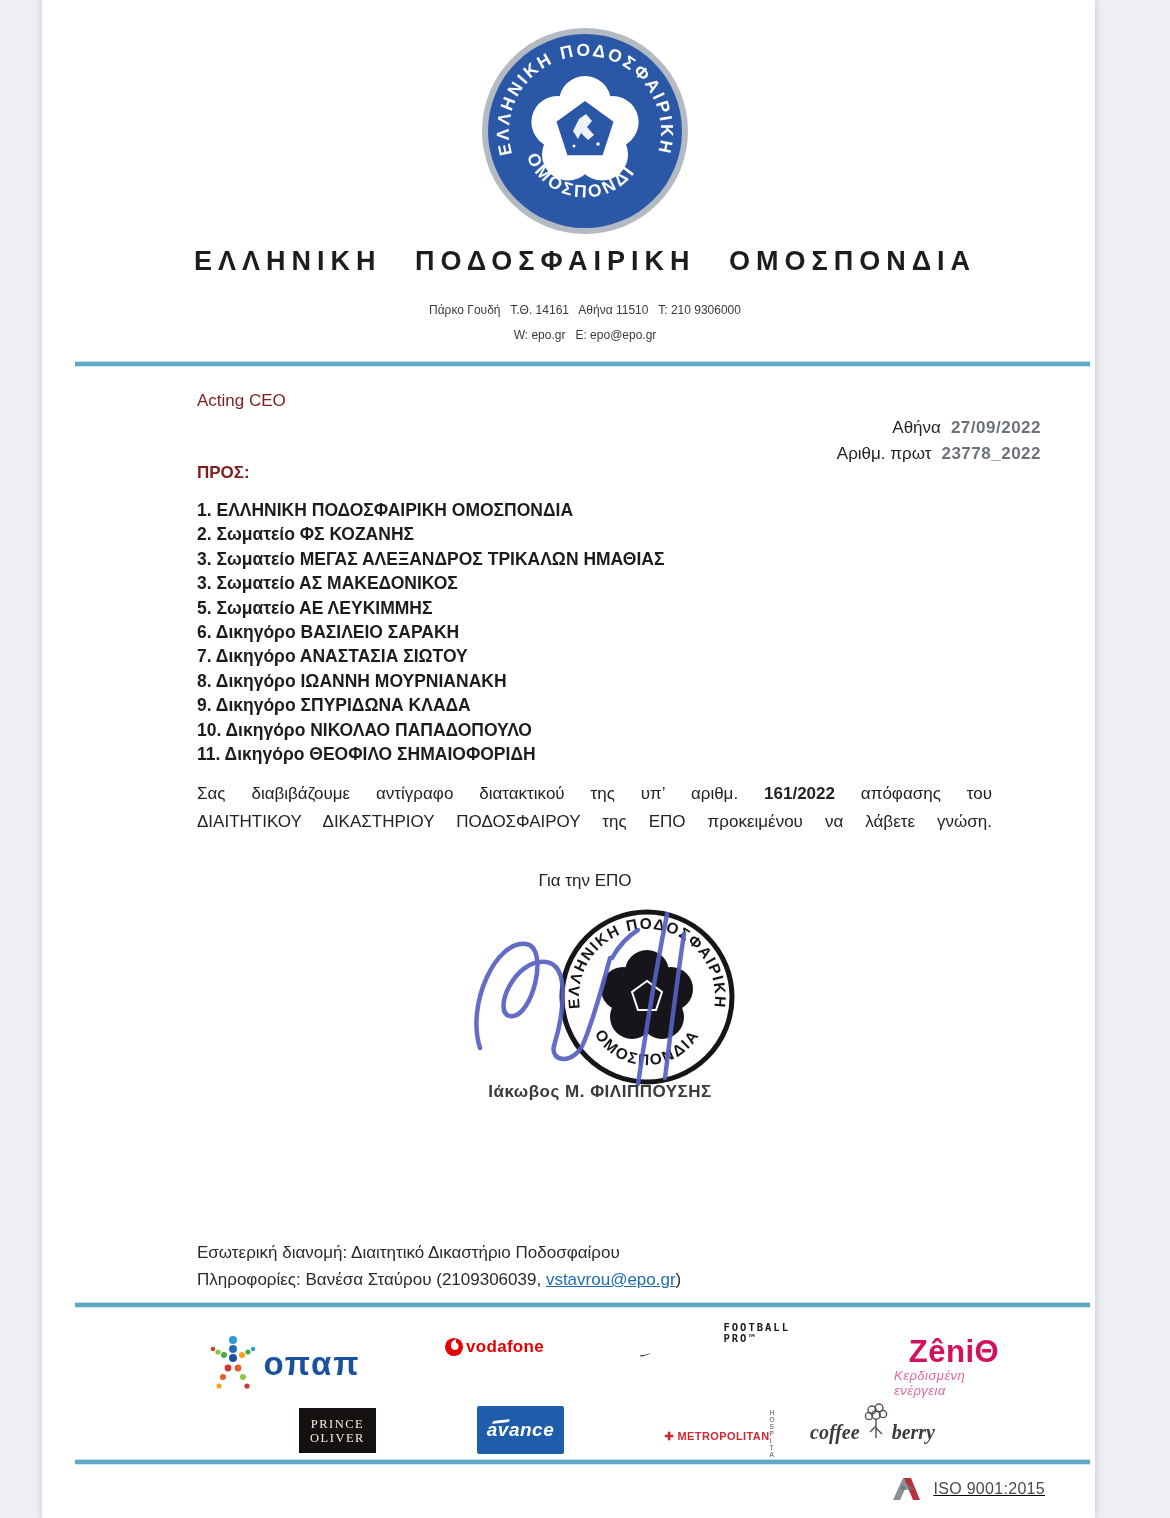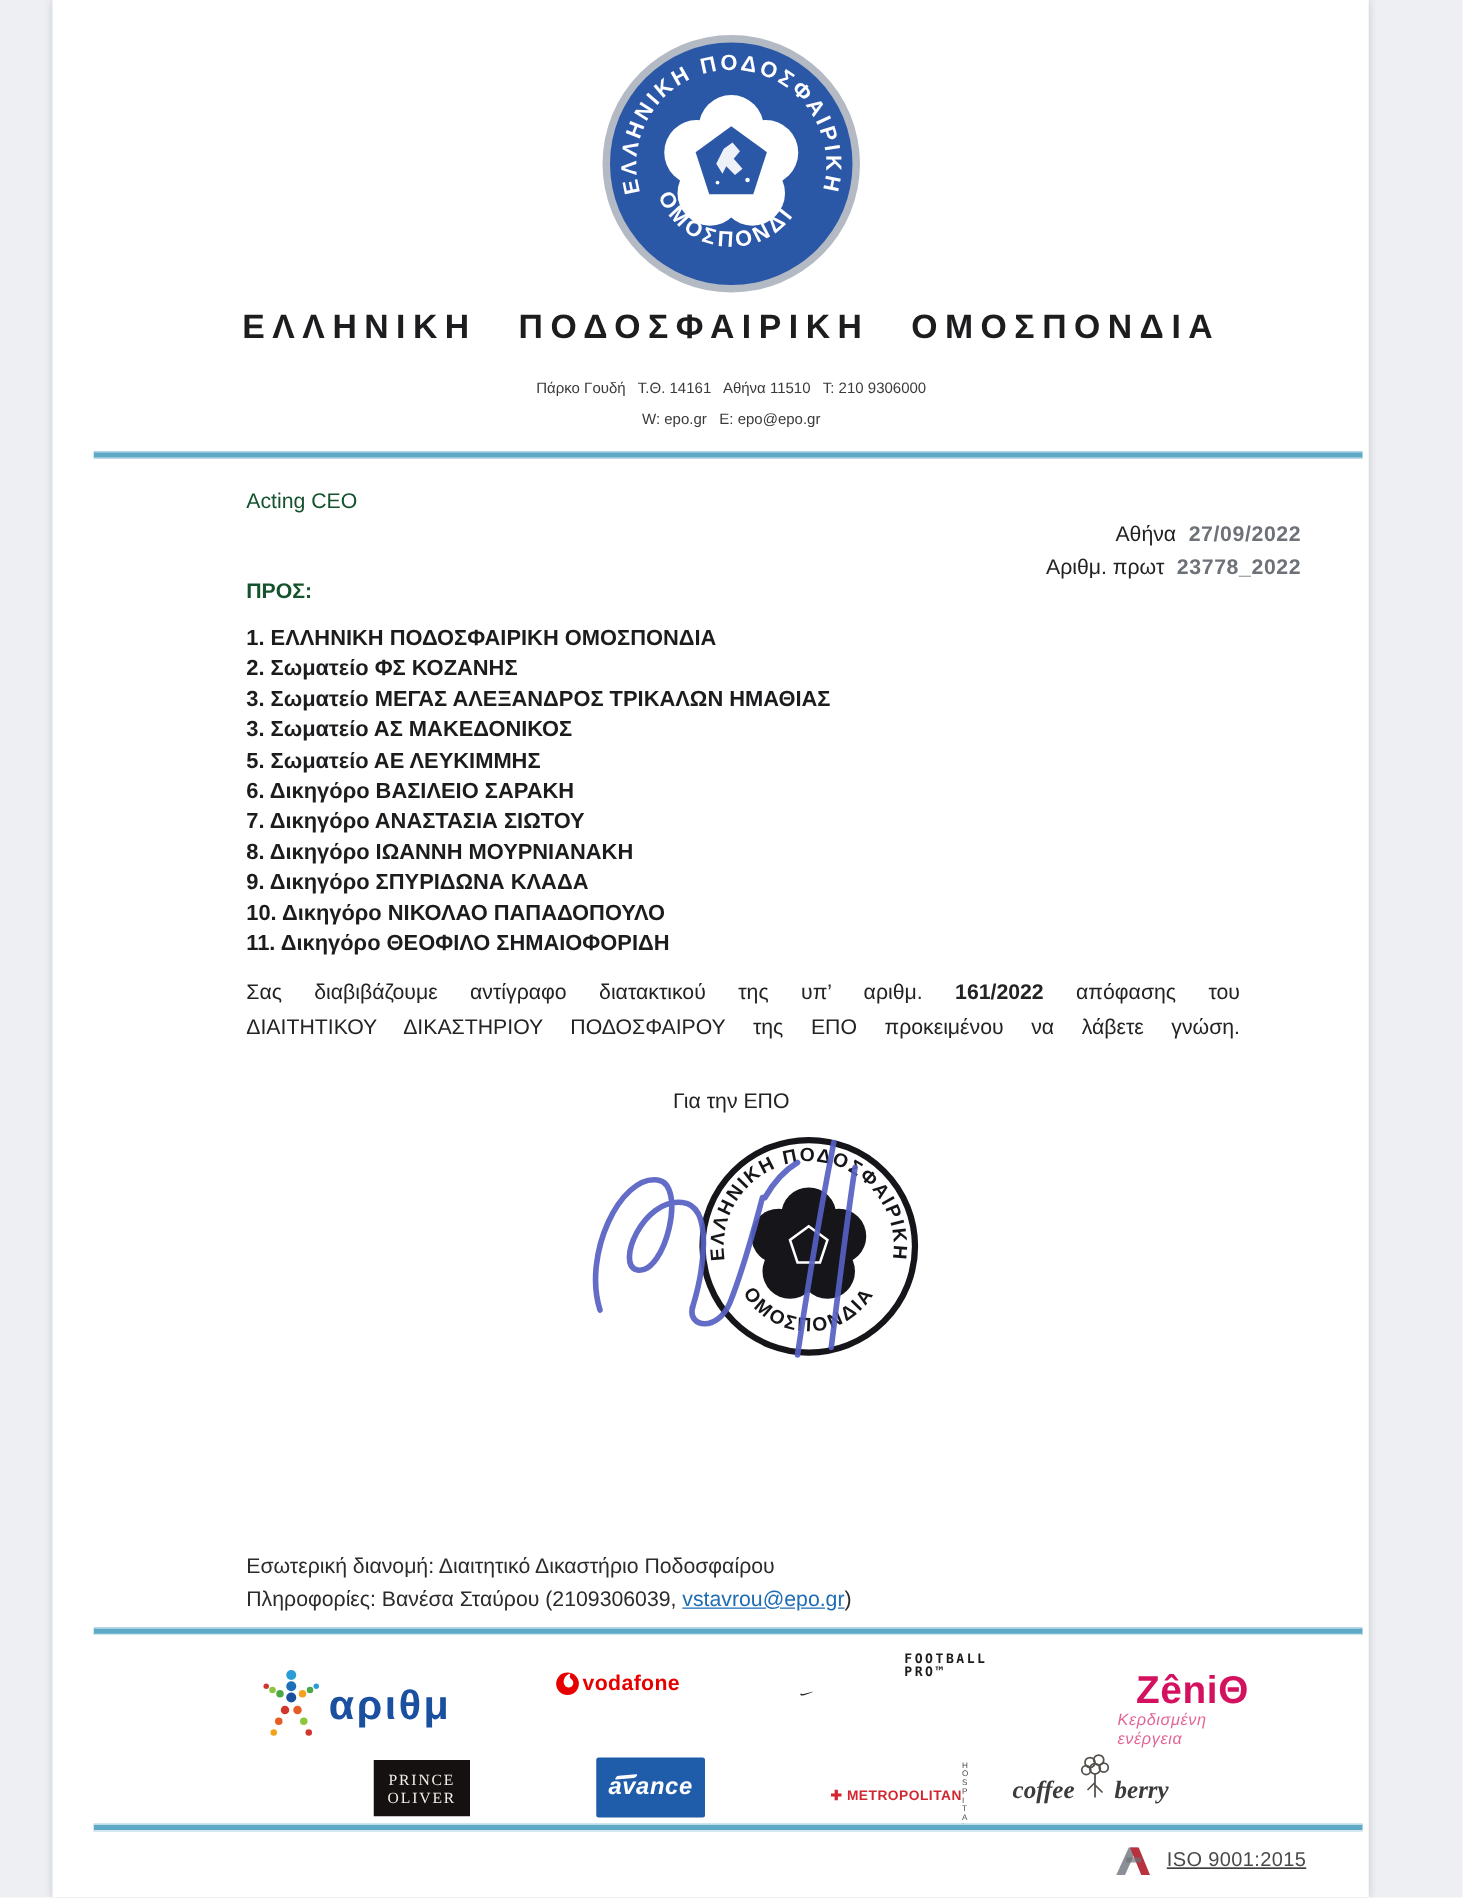--- a/index.html
+++ b/index.html
@@ -20,21 +20,21 @@
   .org-title{
     top:246px;font-size:27px;font-weight:700;color:#1d1d1f;
     letter-spacing:6px;word-spacing:20px;white-space:nowrap;
   }
   .addr{font-size:12px;color:#3a3a3c;white-space:pre;}
   .divider{
     left:33px;width:1015px;height:4px;background:#5ea9c6;
     border-top:1px solid #bcdcea;border-bottom:1px solid #cfe6f0;
   }
 
-  .plain{font-size:17px;color:#14532d;}
+  .plain{font-size:17px;color:#7f1d1d;}
   .date-block{right:54px;text-align:right;font-size:17px;color:#232323;line-height:26px;}
   .date-block .val{color:#6d7278;font-weight:700;margin-left:10px;letter-spacing:.5px;}
   .bold{font-weight:700;}
 
   .recips{left:155px;top:498px;margin:0;padding:0;list-style:none;}
   .recips li{
     font-size:17.5px;font-weight:700;color:#1c1c1e;line-height:24.4px;white-space:nowrap;
   }
 
   .body-par{left:155px;width:795px;font-size:17px;color:#232325;line-height:28px;}
@@ -169,20 +169,21 @@
     </g>
     <g fill="none" stroke="#5661c4" stroke-width="4.5" stroke-linecap="round" opacity=".92">
       <path d="M18,148 C4,104 34,40 64,44 C88,47 70,120 48,116 C30,113 52,58 84,62 C110,65 100,120 92,146"></path>
       <path d="M92,146 C88,162 112,166 122,142 C134,112 142,80 148,58"></path>
       <path d="M205,14 C196,60 184,130 176,184"></path>
       <path d="M222,34 C215,80 208,138 203,178"></path>
       <path d="M150,58 C158,44 166,36 176,30"></path>
     </g>
   </svg>
 
+  <div class="abs signer">Ιάκωβος Μ. ΦΙΛΙΠΠΟΥΣΗΣ</div>
 
   <div class="abs note" style="top:1243px">Εσωτερική διανομή: Διαιτητικό Δικαστήριο Ποδοσφαίρου</div>
   <div class="abs note" style="top:1270px">
     <span>Πληροφορίες: Βανέσα Σταύρου (2109306039, </span><a href="#">vstavrou@epo.gr</a><span>)</span>
   </div>
   <div class="abs divider" style="top:1302px"></div>
 
   <div class="abs sp opap-wrap">
     <svg width="48" height="58" viewBox="0 0 48 58">
       <circle cx="24" cy="6" r="4" fill="#2a9cd8"></circle>
@@ -194,21 +195,21 @@
       <circle cx="33" cy="21" r="3" fill="#f4a11d"></circle>
       <circle cx="39" cy="18" r="2.6" fill="#4aa847"></circle>
       <circle cx="44" cy="15" r="2.2" fill="#2a9cd8"></circle>
       <circle cx="19" cy="34" r="3.4" fill="#d2362e"></circle>
       <circle cx="14" cy="43" r="3" fill="#e55c25"></circle>
       <circle cx="10" cy="52" r="2.6" fill="#f4a11d"></circle>
       <circle cx="29" cy="34" r="3.4" fill="#e55c25"></circle>
       <circle cx="34" cy="43" r="3" fill="#8cc63f"></circle>
       <circle cx="38" cy="52" r="2.6" fill="#d2362e"></circle>
     </svg>
-    <span class="opap-text">αριθμ</span>
+    <span class="opap-text">οπαπ</span>
   </div>
 
   <div class="abs sp voda-wrap">
     <svg width="42" height="42" viewBox="0 0 42 42">
       <circle cx="21" cy="21" r="19" fill="#e60000"></circle>
       <path d="M26,4 c-8,2 -13,9 -11,17 c1.6,6 8.5,8 13,4.5 c4,-3.4 3.5,-10 -1,-12.5 c-2.5,-1.4 -3,-4 -1,-9 z" fill="#ffffff"></path>
     </svg>
     <span class="voda-text">vodafone</span>
   </div>
 

